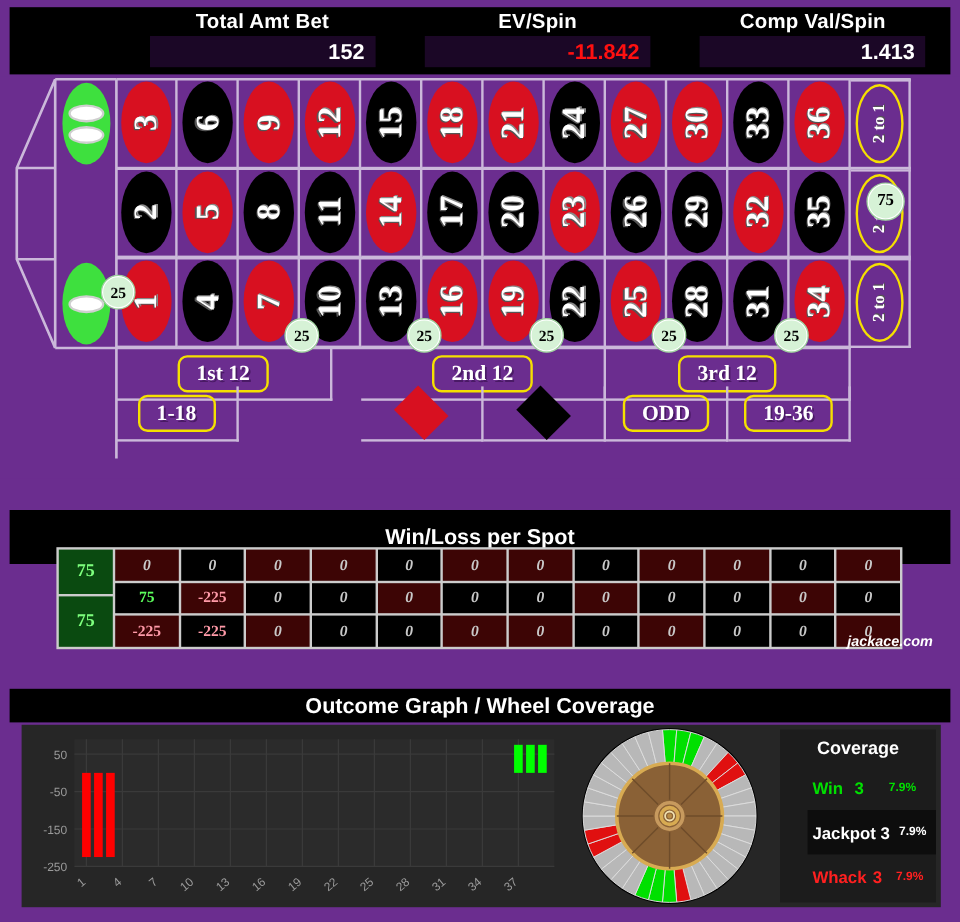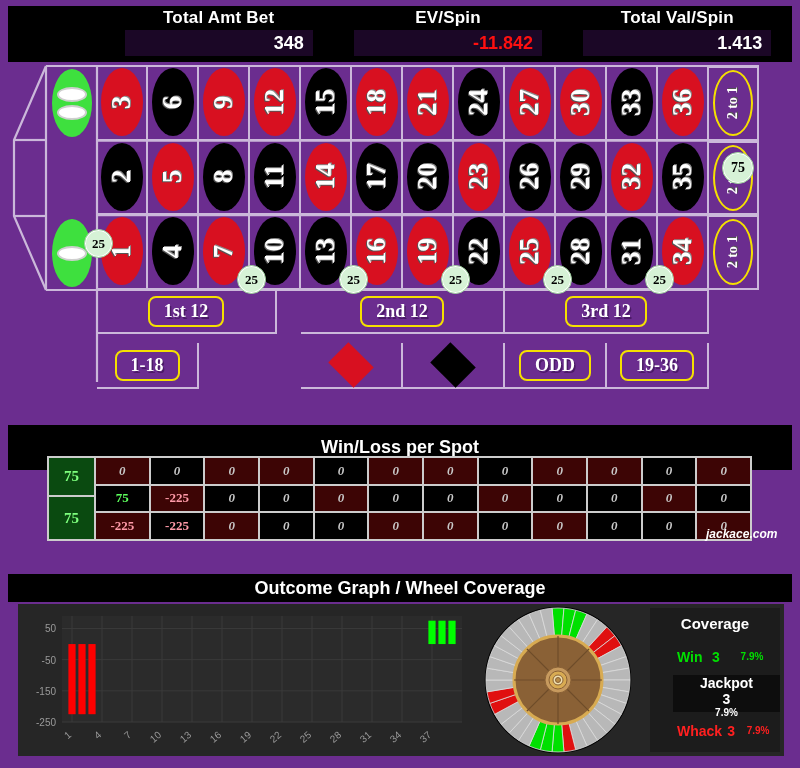--- a/index.html
+++ b/index.html
@@ -108,21 +108,21 @@
     display:flex;align-items:center;justify-content:center;
   }
   .pill{
     border:2.5px solid #f5e000;border-radius:8px;
     padding:3px 14px;color:#fff;font-weight:bold;font-size:18px;
     font-family:"Liberation Serif",serif;
     text-shadow:1.5px 1.5px 0 #4a1a66;
   }
   
   .outrow{
-    position:absolute;left:97px;top:279px;width:612px;height:62px;
+    position:absolute;left:97px;top:258px;width:612px;height:62px;
   }
   .outcell{
     position:absolute;top:0;height:46px;box-sizing:border-box;
     border-right:2px solid #cbb8da;border-bottom:2px solid #cbb8da;
     display:flex;align-items:center;justify-content:center;
   }
   .diamond{
     width:46px;height:46px;transform:rotate(45deg) scale(.78,.62);
   }
   .diamond.red{background:#d81020;}
@@ -197,47 +197,47 @@
     background:#1c1c1c;
   }
   .cov-title{
     height:30px;color:#fff;font-size:15px;font-weight:bold;
     display:flex;align-items:center;justify-content:center;
   }
   .cov-row{
     height:37px;display:flex;align-items:center;
     padding:0 4px;box-sizing:border-box;margin-left:23px;
   }
-  .cov-row.alt{background:#0d0d0d;flex-direction:column;}
+  .cov-row.alt{background:#0d0d0d;}
   .cov-name{flex:1;font-size:14px;font-weight:bold;}
   .cov-cnt{width:24px;text-align:center;font-size:14px;font-weight:bold;}
   .cov-pct{width:48px;text-align:center;font-size:10px;font-weight:bold;}
   .ax-lbl{fill:#9a9a9a;font-size:10px;font-family:"Liberation Sans",sans-serif;}
 </style>
 </head>
 <body>
 
 <div class="app">
 
   <div class="statsbar">
     <div class="stat spacer"></div>
     <div class="stat">
       <div class="stat-label">Total Amt Bet</div>
       <div class="stat-valbox">
-        <span class="stat-val">348</span>
+        <span class="stat-val">152</span>
       </div>
     </div>
     <div class="stat">
       <div class="stat-label">EV/Spin</div>
       <div class="stat-valbox">
         <span class="stat-val neg">-11.842</span>
       </div>
     </div>
     <div class="stat">
-      <div class="stat-label">Total Val/Spin</div>
+      <div class="stat-label">Comp Val/Spin</div>
       <div class="stat-valbox">
         <span class="stat-val">1.413</span>
       </div>
     </div>
   </div>
 
   <div class="table-wrap">
     <svg class="felt" width="800" height="335">
       <polyline class="hexline" points="46,2 14,76 14,152 46,226" fill="none"></polyline>
       <line class="hexline" x1="14" y1="76" x2="46" y2="76"></line>

